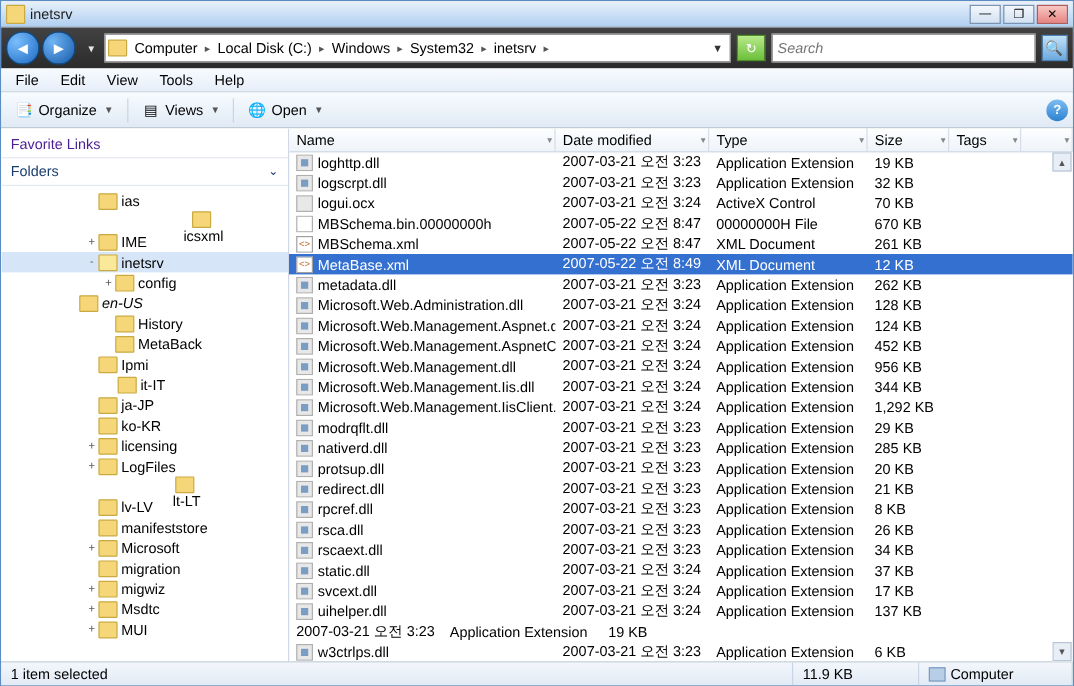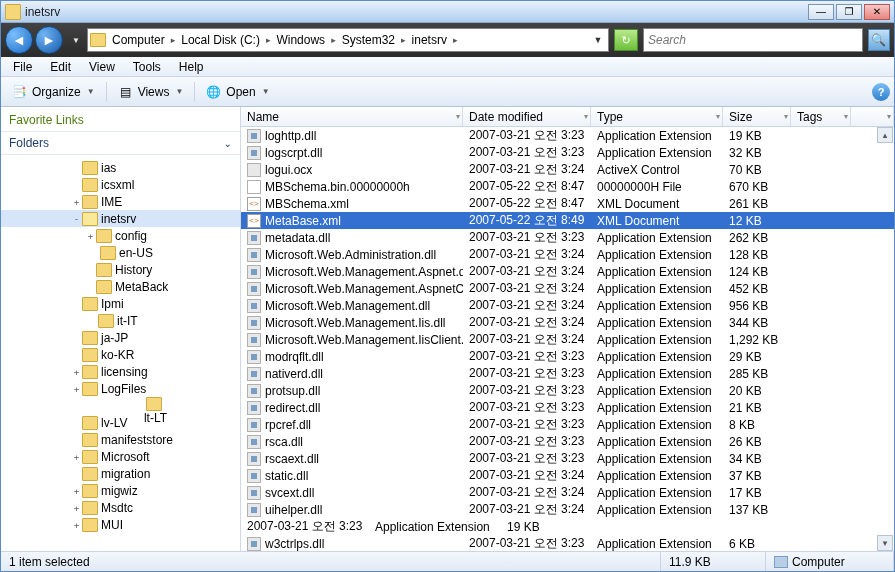--- a/index.html
+++ b/index.html
@@ -29,21 +29,21 @@
 .menubar { height:20px; background:linear-gradient(to bottom,#f7fbff,#e7eef8); border-bottom:1px solid #cbd6e4; display:flex; align-items:center; padding:0 4px; gap:2px; }
 .menu-item { padding:15px 8px; cursor:pointer; }
 .toolbar { height:30px; background:linear-gradient(to bottom,#f7fbff,#e0eaf5); border-bottom:1px solid #b4c3d6; display:flex; align-items:center; padding:0 4px; gap:2px; }
 .tool-btn { display:flex; align-items:center; gap:4px; padding:3px 6px; cursor:pointer; border:1px solid transparent; }
 .tool-icn { width:16px; height:16px; display:flex; align-items:center; justify-content:center; }
 .tool-dd { font-size:8px; color:#555; margin-left:2px;}
 .tool-sep { width:1px; height:20px; background:#c9d5e4; margin:0 2px;}
 .help-btn { margin-left:auto; width:18px; height:18px; border-radius:50%; background:linear-gradient(to bottom,#7cbdf4,#2d81cf); color:#fff; display:flex; align-items:center; justify-content:center; font-weight:bold; font-size:11px; cursor:pointer;}
 .content { flex:1; display:flex; overflow:hidden; background:#fff; }
 .sidebar { width:240px; border-right:1px solid #d0d7e5; display:flex; flex-direction:column; background:#fff; overflow:hidden;}
-.fav-header { padding:6px 8px 4px; color:#4d7c0f; font-size:12px; border-bottom:1px solid #e4e9f1; }
+.fav-header { padding:6px 8px 4px; color:#4c1d95; font-size:12px; border-bottom:1px solid #e4e9f1; }
 .folders-header { display:flex; align-items:center; padding:4px 8px; color:#1c3e6e; border-bottom:1px solid #e4e9f1; cursor:pointer;}
 .folders-header span.chev { margin-left:auto; font-size:10px;}
 .tree { flex:1; overflow:auto; padding:4px 0 4px 0; }
 .tree-item { display:flex; align-items:center; height:17px; cursor:pointer; white-space:nowrap; }
 .tree-exp { width:11px; text-align:center; font-size:9px; color:#606060; font-family:monospace; flex-shrink:0;}
 .tree-icon { width:16px; height:14px; background:#f5d77a; border:1px solid #caa940; border-radius:1px; margin-right:3px; flex-shrink:0;}
 .tree-icon.open { background:#fae89b; }
 .tree-label { font-size:12px; }
 .tree-item.sel { background:#d6e6f8; }
 .filepane { flex:1; display:flex; flex-direction:column; overflow:hidden;}
@@ -171,41 +171,41 @@
       <div class="folders-header">
         <span>Folders</span>
         <span class="chev">⌄</span>
       </div>
       <div class="tree" id="tree">
           <div class="tree-item" style="padding-left: 70px;">
             <span class="tree-exp"></span>
             <span class="tree-icon "></span>
             <span class="tree-label">ias</span>
           </div>
-          <div class="tree-item" style="padding-left: 70px;">
+          <div class="tree-item" style="padding-left: 98px; flex-direction: column;">
             <span class="tree-exp"></span>
             <span class="tree-icon "></span>
             <span class="tree-label">icsxml</span>
           </div>
           <div class="tree-item" style="padding-left: 70px;">
             <span class="tree-exp">+</span>
             <span class="tree-icon "></span>
             <span class="tree-label">IME</span>
           </div>
           <div class="tree-item sel" style="padding-left: 70px;">
             <span class="tree-exp">-</span>
             <span class="tree-icon open"></span>
             <span class="tree-label">inetsrv</span>
           </div>
           <div class="tree-item" style="padding-left: 84px;">
             <span class="tree-exp">+</span>
             <span class="tree-icon "></span>
             <span class="tree-label">config</span>
           </div>
-          <div class="tree-item" style="padding-left: 88px;">
+          <div class="tree-item" style="padding-left: 54px; font-style: italic;">
             <span class="tree-exp"></span>
             <span class="tree-icon "></span>
             <span class="tree-label">en-US</span>
           </div>
           <div class="tree-item" style="padding-left: 84px;">
             <span class="tree-exp"></span>
             <span class="tree-icon "></span>
             <span class="tree-label">History</span>
           </div>
           <div class="tree-item" style="padding-left: 84px;">

